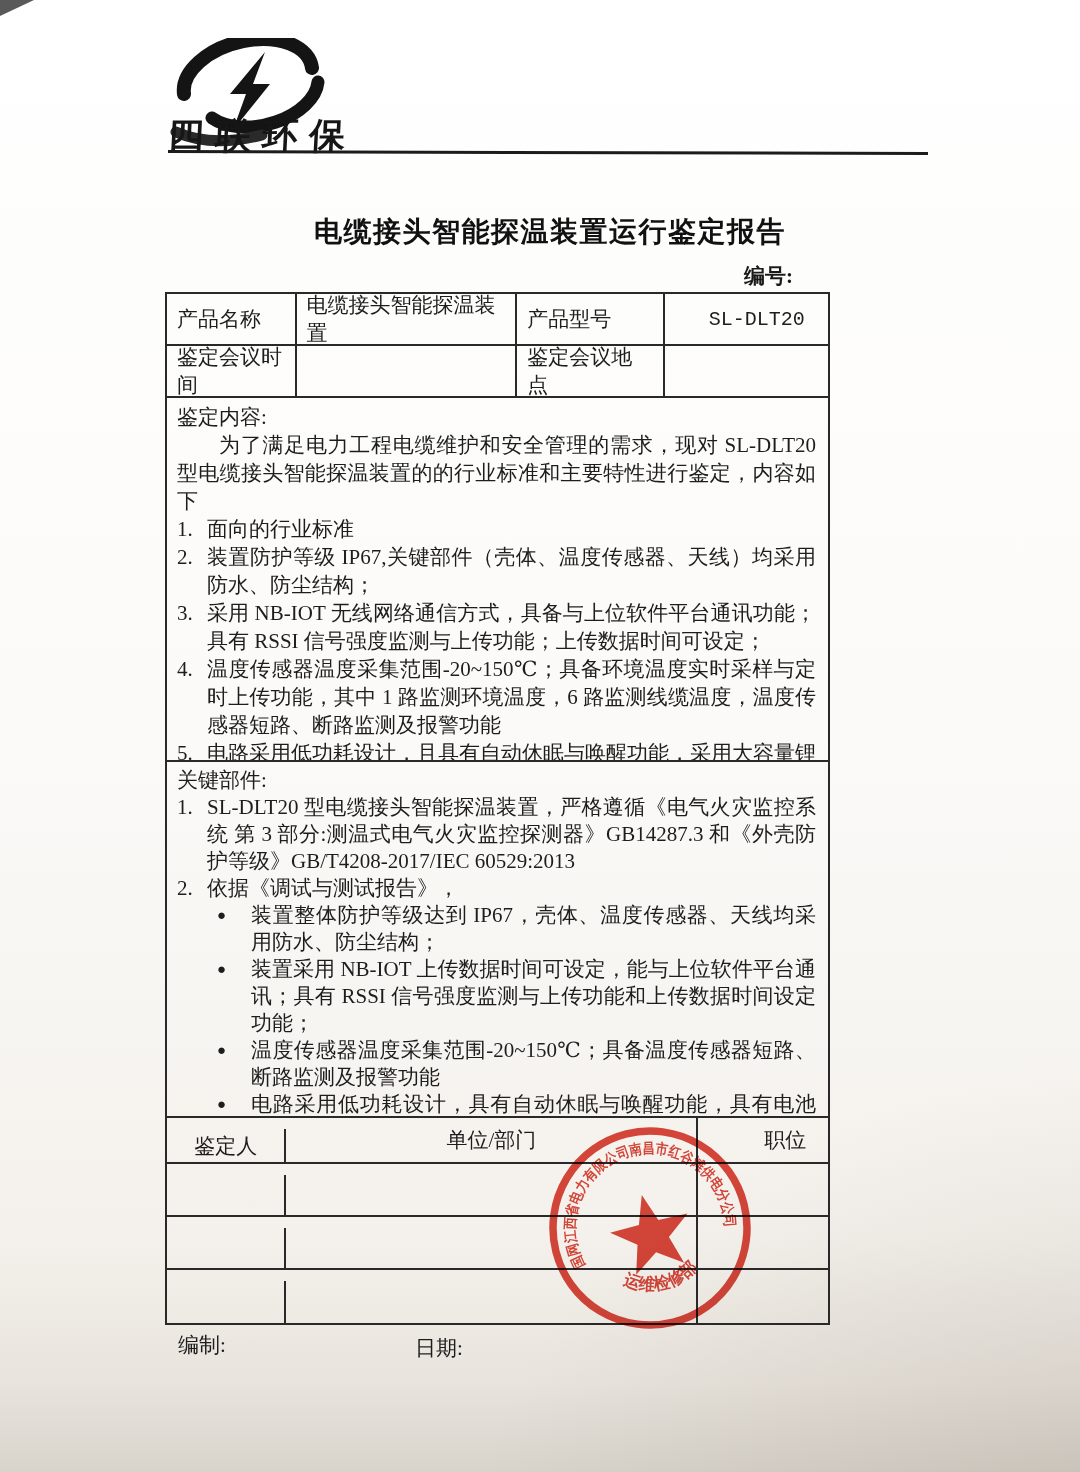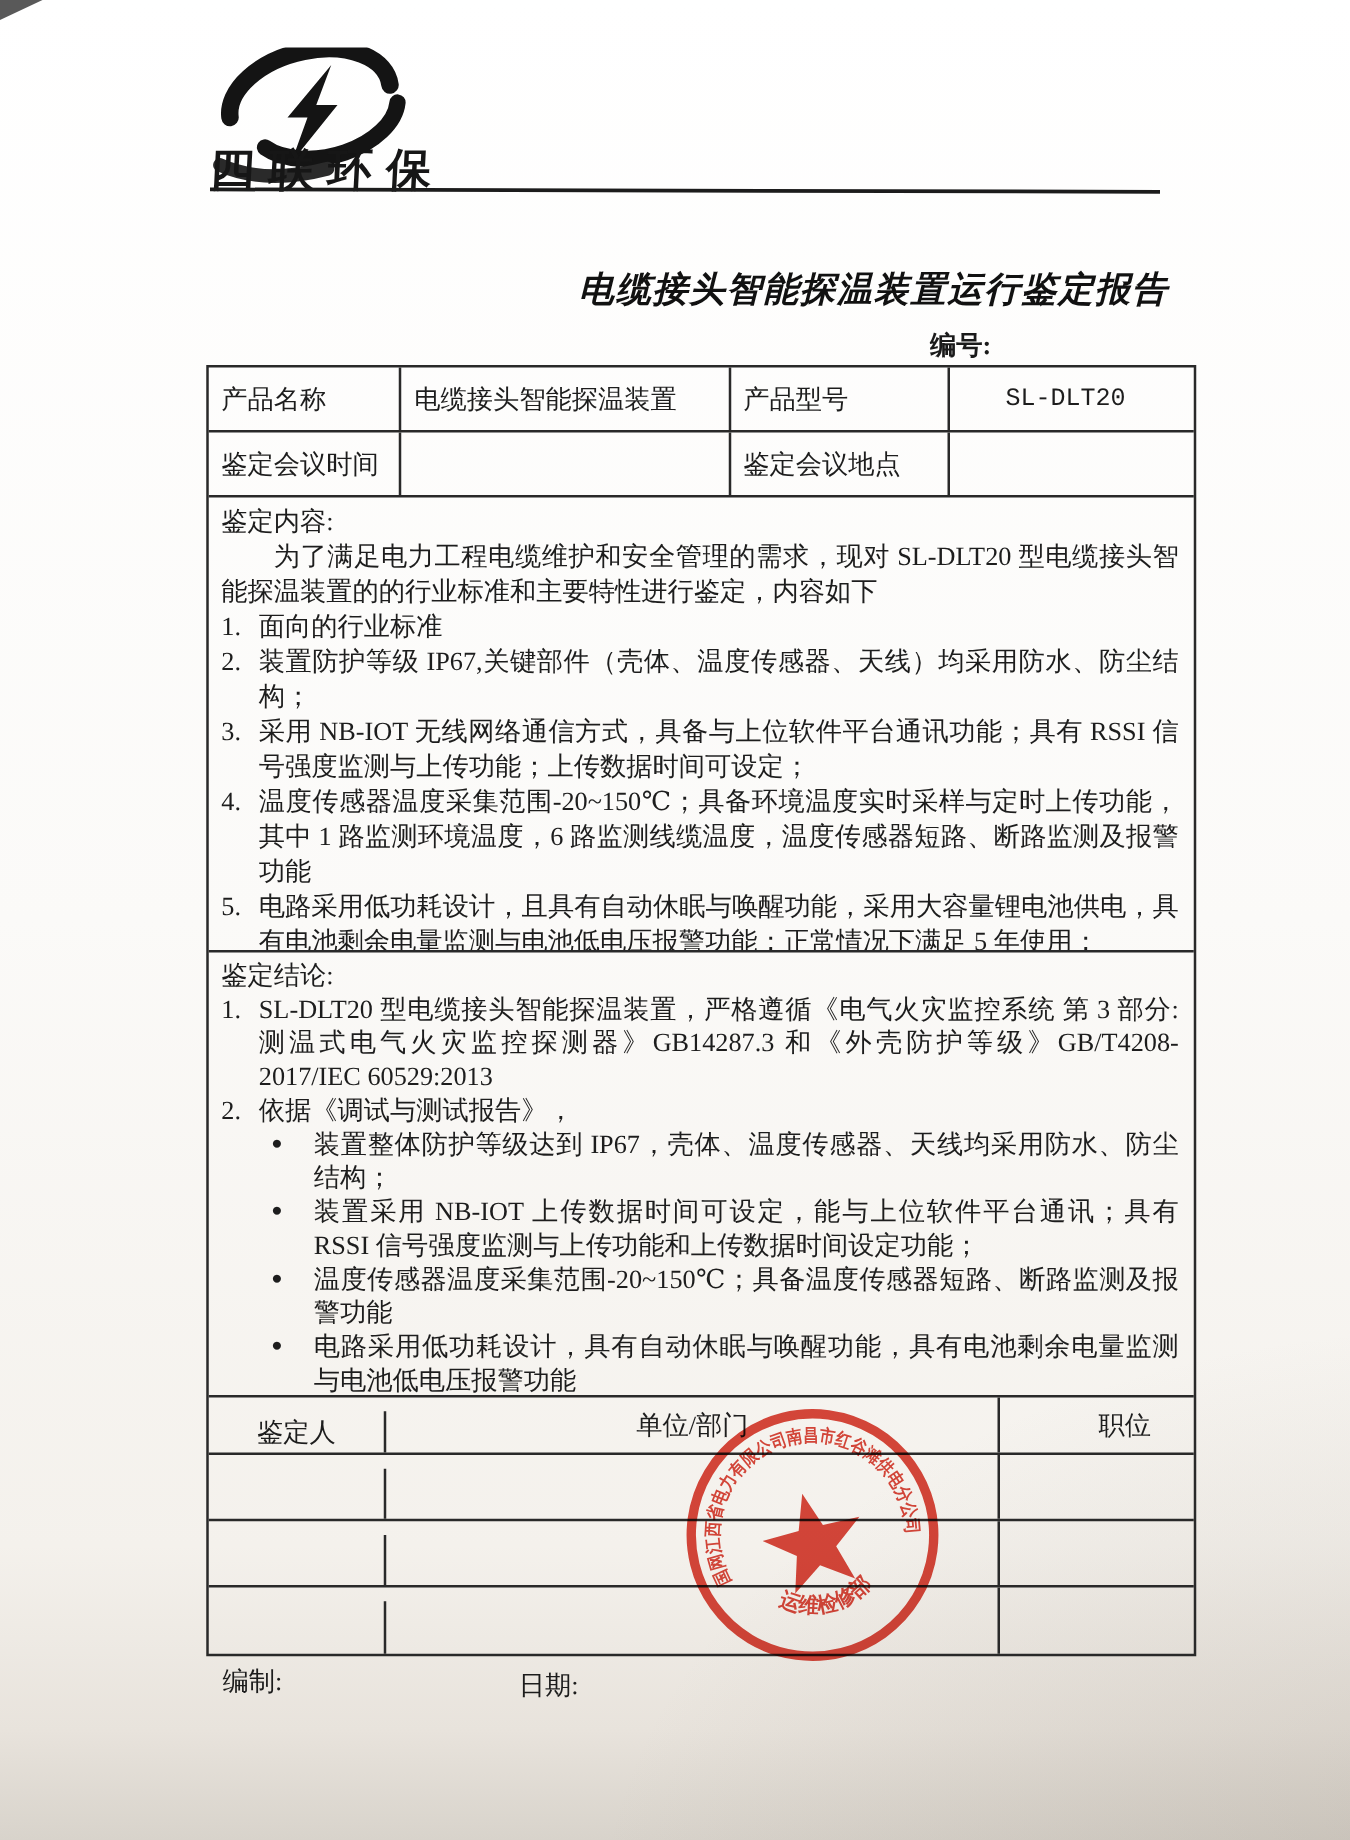--- a/index.html
+++ b/index.html
@@ -20,32 +20,32 @@
   .logo-icon{display:block;}
   .logo-text{
     position:absolute;left:2px;top:74px;width:230px;
     font-size:36px;font-weight:bold;letter-spacing:11px;color:#161616;
     transform:skewX(-3deg);white-space:nowrap;
   }
   .header-rule{position:absolute;left:168px;top:151px;width:760px;height:3px;background:#1c1c1c;transform:rotate(.15deg);}
 
   
   .doc-title{
-    position:absolute;left:165px;top:213px;width:770px;text-align:right;
+    position:absolute;left:165px;top:213px;width:770px;text-align:center;
     font-family:"Liberation Sans","DejaVu Sans",sans-serif;
-    font-size:28px;font-weight:bold;letter-spacing:1.5px;color:#111;font-style:italic;
+    font-size:28px;font-weight:bold;letter-spacing:1.5px;color:#111;
   }
   .doc-no{
     position:absolute;left:165px;top:262px;width:770px;box-sizing:border-box;
     text-align:right;padding-right:142px;font-size:21px;font-weight:bold;color:#1a1a1a;
   }
 
   
   .doc-table{
-    position:absolute;left:165px;top:292px;width:792px;box-sizing:border-box;
+    position:absolute;left:165px;top:292px;width:665px;box-sizing:border-box;
     border:2px solid #292929;background:transparent;
   }
   .t-row{display:flex;border-bottom:2px solid #292929;box-sizing:border-box;}
   .t-row:last-child{border-bottom:none;}
   .t-cell{box-sizing:border-box;border-right:2px solid #292929;display:flex;align-items:center;
           padding:0 10px;font-size:21px;color:#1d1d1d;overflow:hidden;}
   .t-cell:last-child{border-right:none;padding-left:44px;}
   .info-row{height:52px;}
   .c1{width:19.6%;} .c2{width:33.4%;} .c3{width:22.3%;} .c4{width:24.7%;}
   .mono{font-family:"Liberation Mono","DejaVu Sans Mono",monospace;font-size:20px;}
@@ -130,21 +130,21 @@
         <span class="num">4.</span>
         <span class="txt">温度传感器温度采集范围-20~150℃；具备环境温度实时采样与定时上传功能，其中 1 路监测环境温度，6 路监测线缆温度，温度传感器短路、断路监测及报警功能</span>
       </div>
       <div class="num-item">
         <span class="num">5.</span>
         <span class="txt">电路采用低功耗设计，且具有自动休眠与唤醒功能，采用大容量锂电池供电，具有电池剩余电量监测与电池低电压报警功能；正常情况下满足 5 年使用；</span>
       </div>
     </div>
 
     <div class="block-cell conclusion-cell">
-      <div class="sec-heading">鉴定结论:</div>
+      <div class="sec-heading">关键部件:</div>
       <div class="num-item">
         <span class="num">1.</span>
         <span class="txt">SL-DLT20 型电缆接头智能探温装置，严格遵循《电气火灾监控系统 第 3 部分:测温式电气火灾监控探测器》GB14287.3 和《外壳防护等级》GB/T4208-2017/IEC 60529:2013</span>
       </div>
       <div class="num-item">
         <span class="num">2.</span>
         <span class="txt">依据《调试与测试报告》，</span>
       </div>
       <div class="bullet-item">
         <span class="blt">●</span>

